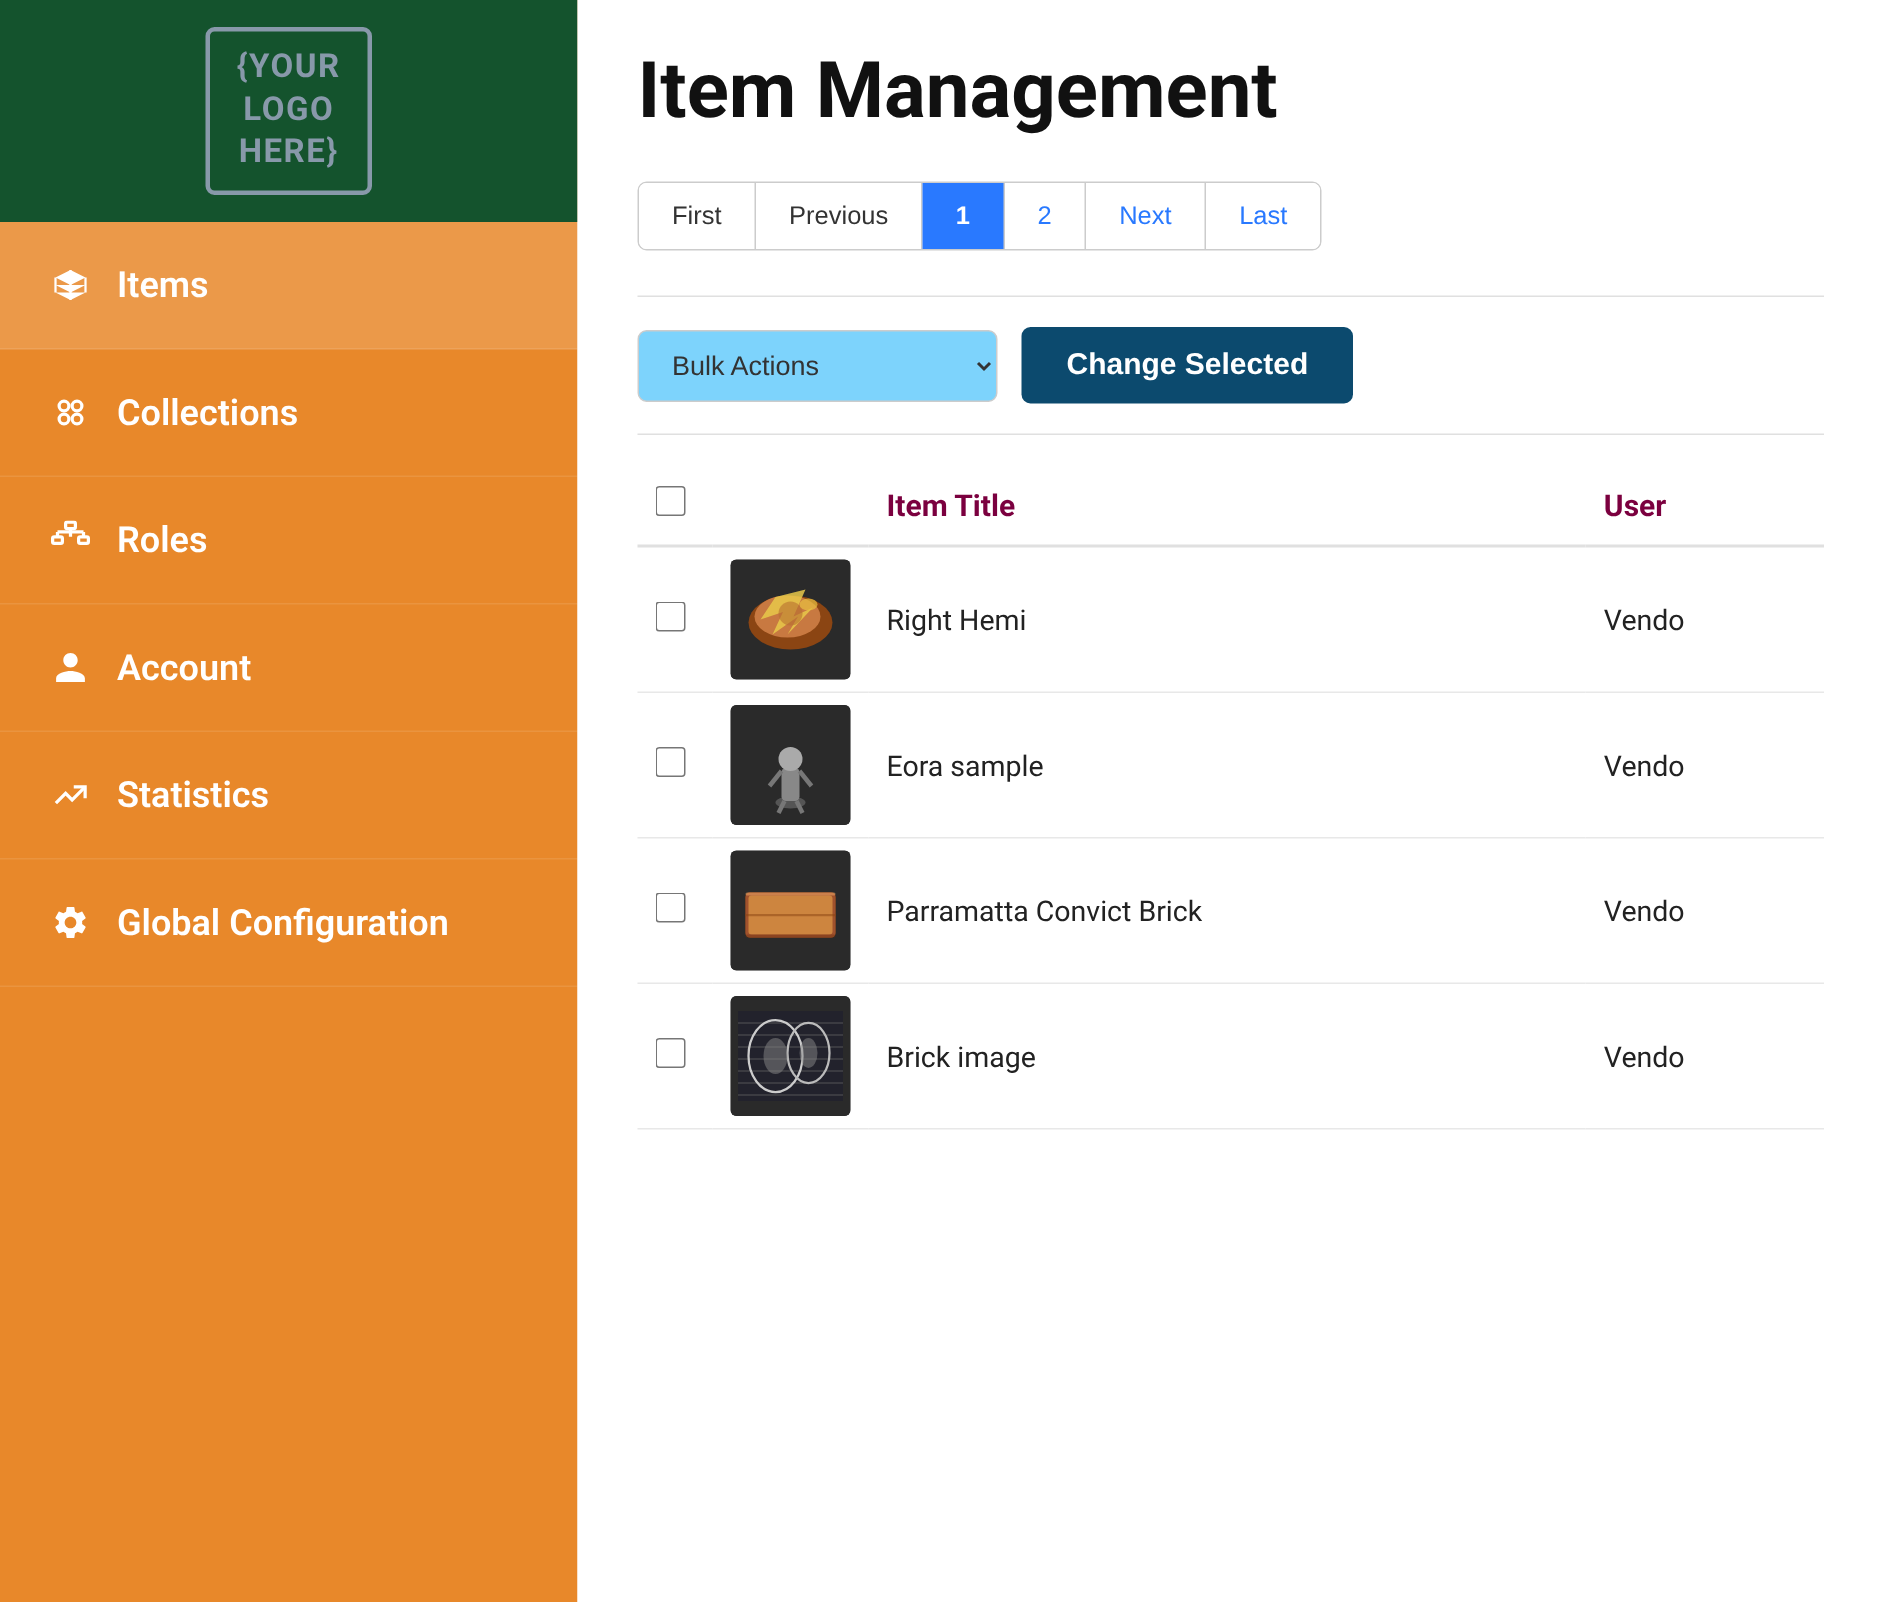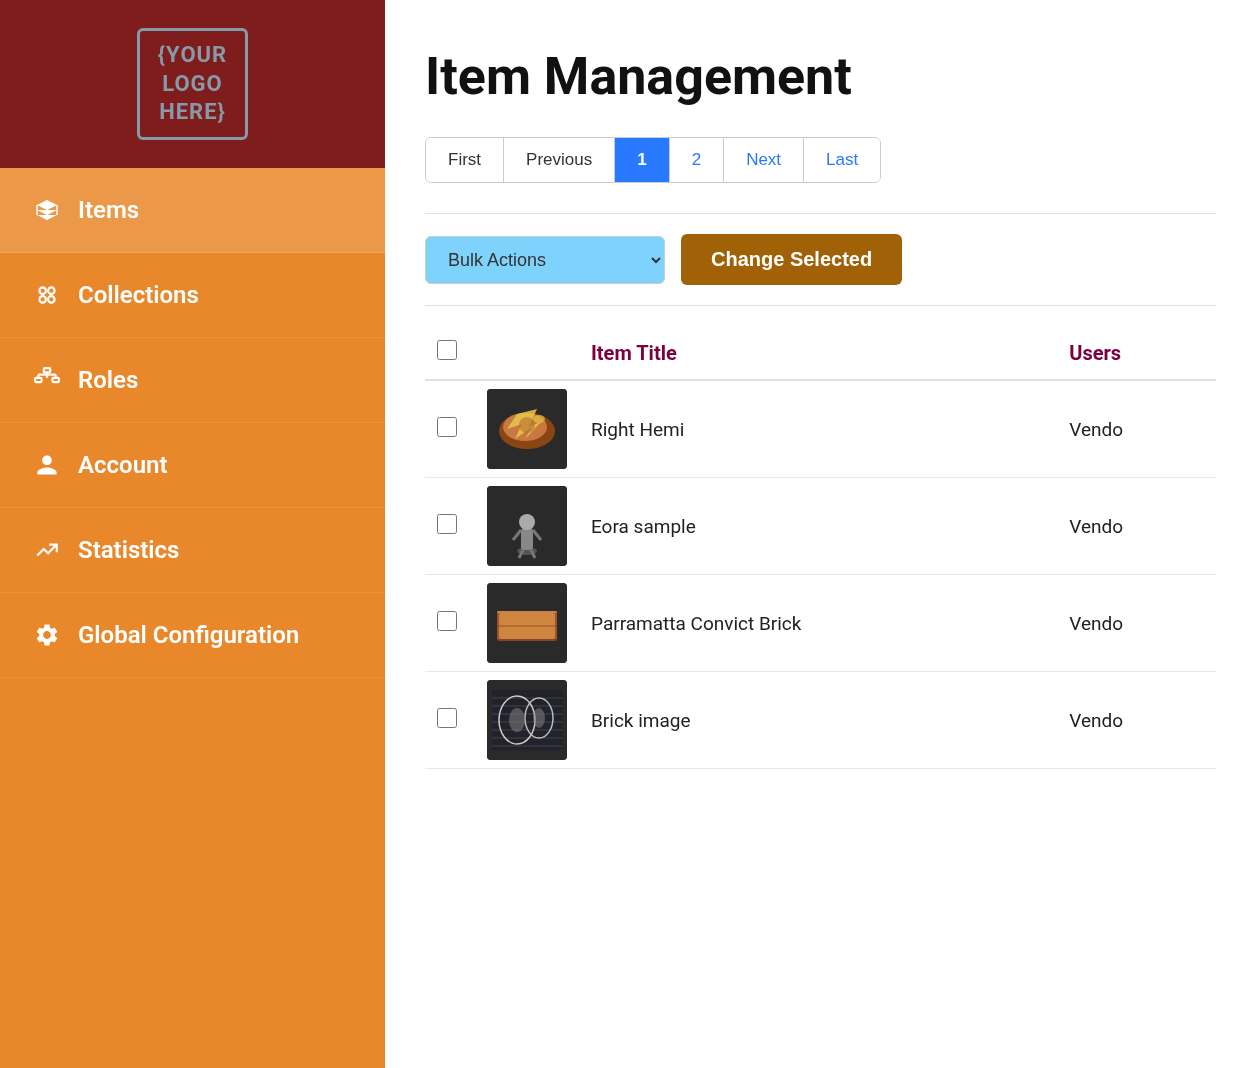--- a/index.html
+++ b/index.html
@@ -1,45 +1,45 @@
 <!DOCTYPE html>
 <html><head>
   <meta charset="utf-8">
   <style>
     * { box-sizing: border-box; margin: 0; padding: 0; }
     body { font-family: -apple-system, BlinkMacSystemFont, 'Segoe UI', Roboto, sans-serif; display: flex; height: 1068px; width: 1256px; overflow: hidden; background: #fff; }
 
     
     .sidebar { width: 385px; min-width: 385px; display: flex; flex-direction: column; background: #e8882a; }
-    .sidebar-header { background: #7f1d1d; padding: 28px 24px; display: flex; align-items: center; justify-content: center; min-height: 130px; }
+    .sidebar-header { background: #14532d; padding: 18px 24px; display: flex; align-items: center; justify-content: center; min-height: 130px; }
     .logo-box { border: 3px solid #8899aa; border-radius: 6px; padding: 10px 18px; color: #8899aa; font-size: 22px; font-weight: bold; text-align: center; line-height: 1.3; letter-spacing: 1px; }
     .sidebar-nav { display: flex; flex-direction: column; }
     .nav-item { display: flex; align-items: center; gap: 16px; padding: 28px 32px; cursor: pointer; border-bottom: 1px solid rgba(255,255,255,0.1); }
     .nav-item.active { background: rgba(255,255,255,0.15); }
     .nav-label { color: #fff; font-size: 24px; font-weight: 600; }
     .nav-icon { color: #fff; font-size: 22px; display: flex; align-items: center; justify-content: center; width: 30px; }
 
     
-    .main { flex: 1; padding: 46px 40px; overflow-y: auto; background: #fff; }
+    .main { flex: 1; padding: 30px 40px; overflow-y: auto; background: #fff; }
     .page-title { font-size: 52px; font-weight: 700; color: #111; margin-bottom: 30px; }
 
     
     .pagination { display: flex; align-items: flex-end; gap: 0; margin-bottom: 30px; border: 1px solid #ccc; border-radius: 6px; width: fit-content; overflow: hidden; }
     .page-btn { padding: 12px 22px; font-size: 17px; cursor: pointer; background: #fff; border: none; border-right: 1px solid #ccc; color: #333; font-weight: 400; }
     .page-btn:last-child { border-right: none; }
     .page-btn.active { background: #2979ff; color: #fff; font-weight: 600; }
     .page-btn.link { color: #2979ff; }
 
     
     .divider { height: 1px; background: #e0e0e0; margin: 10px 0 20px 0; }
 
     
     .bulk-bar { display: flex; align-items: center; gap: 16px; margin-bottom: 20px; }
     .bulk-select { padding: 12px 18px; font-size: 18px; border: 1px solid #ccc; border-radius: 6px; background: #7dd3fc; color: #333; min-width: 240px; cursor: pointer; appearance: auto; }
-    .bulk-btn { padding: 14px 30px; font-size: 20px; font-weight: 600; background: #a16207; color: #fff; border: none; border-radius: 6px; cursor: pointer; white-space: nowrap; }
+    .bulk-btn { padding: 14px 30px; font-size: 20px; font-weight: 600; background: #0c4a6e; color: #fff; border: none; border-radius: 6px; cursor: pointer; white-space: nowrap; }
 
     
     .item-table { width: 100%; border-collapse: collapse; }
     .item-table thead tr { border-bottom: 2px solid #e0e0e0; }
     .item-table th { padding: 14px 12px; text-align: left; font-size: 20px; font-weight: 700; color: #7b003f; }
     .item-table th.check-col { width: 50px; }
     .item-table th.img-col { width: 100px; }
     .item-table tbody tr { border-bottom: 1px solid #e8e8e8; }
     .item-table td { padding: 14px 12px; vertical-align: middle; font-size: 19px; color: #222; }
     .item-table td.check-col { width: 50px; }
@@ -160,21 +160,21 @@
   <div class="divider"></div>
 
   <table class="item-table">
     <thead>
       <tr>
         <th class="check-col">
           <input type="checkbox" class="row-checkbox" style="">
         </th>
         <th class="img-col"></th>
         <th>Item Title</th>
-        <th>Users</th>
+        <th>User</th>
       </tr>
     </thead>
     <tbody id="table-body">
     <tr>
       <td class="check-col">
         <input type="checkbox" class="row-checkbox" style="">
       </td>
       <td class="img-col">
         <div class="item-thumb">
           <svg class="thumb-shape" viewBox="0 0 80 80" xmlns="http://www.w3.org/2000/svg">

